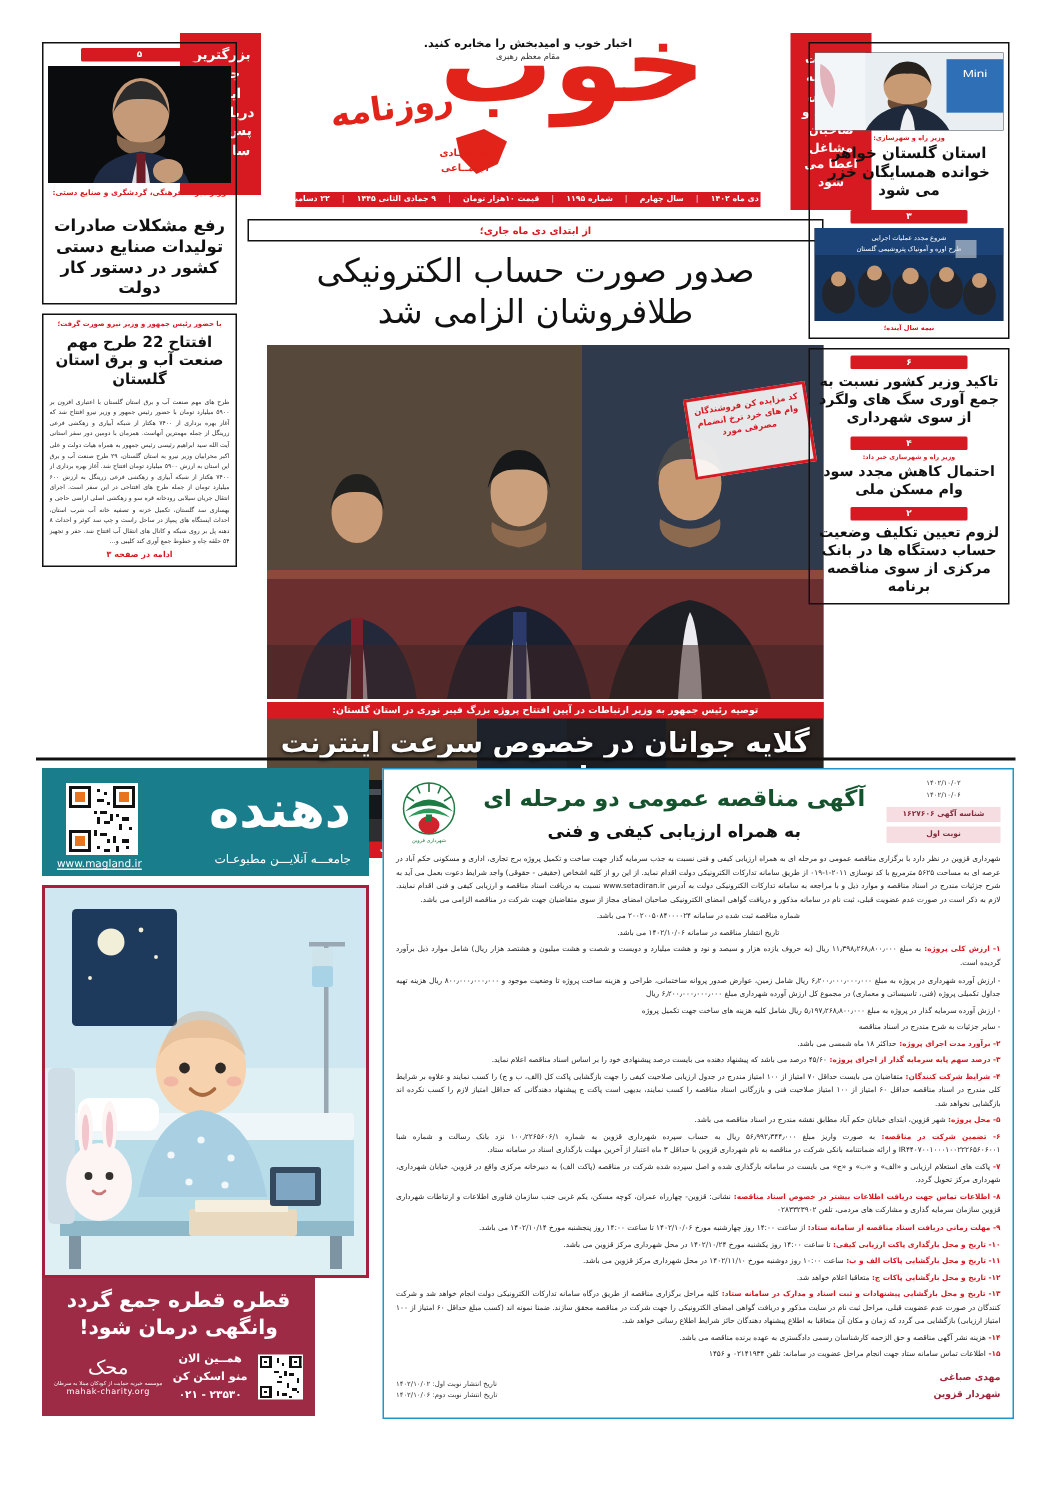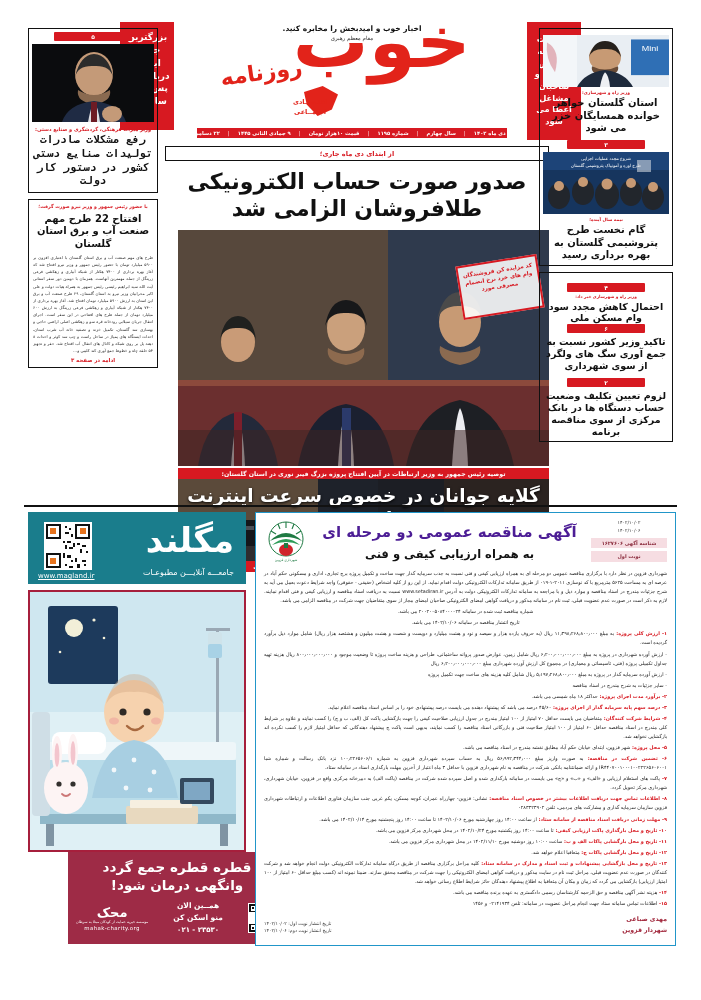--- a/index.html
+++ b/index.html
@@ -53,21 +53,21 @@
   #colRight{position:absolute;right:28px;top:28px;width:134px;}
   #rBox1{width:134px;box-sizing:border-box;border:1px solid #111;padding:3px;}
   #rBox1 .photo{width:126px;height:52px;margin:3px 0 3px;}
   #rBox1 .photo2{width:126px;height:62px;margin:3px 0 3px;}
   #rBox2{width:134px;box-sizing:border-box;border:1px solid #111;padding:4px;margin-top:6px;}
 
   
   #center{position:absolute;left:165px;top:146px;width:384px;}
   #ctrKickerBox{border:1px solid #111;height:13px;display:flex;align-items:center;
      justify-content:center;font-size:6.6px;font-weight:bold;color:#d71921;}
-  #ctrHead{font-size:22px;font-weight:bold;text-align:center;line-height:1.22;margin:8px 0 7px;}
+  #ctrHead{font-size:22px;font-weight:normal;text-align:center;line-height:1.22;margin:8px 0 7px;}
   #ctrPhoto{position:relative;width:371px;height:236px;background:#2a2f36;overflow:hidden;}
   #stamp{position:absolute;right:8px;top:30px;width:82px;height:54px;border:2px solid #d71921;
      transform:rotate(-9deg);color:#d71921;font-size:5.6px;font-weight:bold;line-height:1.45;
      padding:4px 3px;box-sizing:border-box;text-align:center;background:rgba(255,255,255,.88);}
   #ctrPhoto2{position:relative;width:371px;height:104px;background:#1b1f25;overflow:hidden;margin-top:2px;}
   #ctrKick2{position:absolute;left:0;top:0;width:371px;height:11px;background:#d71921;color:#fff;
      font-size:6.2px;font-weight:bold;display:flex;align-items:center;justify-content:center;}
   #ctrHead2{position:absolute;left:0;top:16px;width:371px;text-align:center;color:#fff;
      font-size:18.5px;font-weight:bold;line-height:1.25;text-shadow:0 1px 3px #000;}
   #ctrFoot2{position:absolute;left:0;bottom:0;width:371px;height:11px;background:#d71921;color:#fff;
@@ -81,38 +81,38 @@
      overflow:hidden;}
   #maglandLogo{position:absolute;right:12px;top:8px;color:#fff;font-size:34px;font-weight:bold;}
   #maglandSub{position:absolute;right:12px;bottom:7px;color:#fff;font-size:8px;letter-spacing:2px;}
   #maglandQR{position:absolute;left:16px;top:10px;width:44px;height:44px;background:#fff;padding:2px;}
   #maglandUrl{position:absolute;left:10px;bottom:4px;color:#fff;font-size:7px;direction:ltr;text-decoration:underline;}
   .qr{width:100%;height:100%;display:block;}
 
   
   #illus{position:absolute;left:28px;top:590px;width:218px;height:262px;border:2px solid #a61f3c;
      box-sizing:border-box;overflow:hidden;background:#eaf3f7;}
-  #mahak{position:absolute;left:28px;top:852px;width:218px;height:92px;background:#9e2b46;color:#fff;
-     box-sizing:border-box;padding:6px 8px;margin-left:40px;}
+  #mahak{position:absolute;left:28px;top:852px;width:182px;height:92px;background:#9e2b46;color:#fff;
+     box-sizing:border-box;padding:6px 8px;}
   #mahakSlogan{font-size:13.5px;font-weight:bold;text-align:center;line-height:1.35;}
   #mahakRow{display:flex;align-items:center;justify-content:space-between;margin-top:6px;}
   #mahakQR{width:30px;height:30px;background:#fff;padding:1px;box-sizing:border-box;}
   #mahakCta{font-size:7.5px;font-weight:bold;text-align:center;line-height:1.5;}
   #mahakCta .ph{direction:ltr;display:block;font-size:7px;margin-top:2px;}
   #mahakBrand{text-align:center;}
-  #mahakBrand .nm{font-size:13px;font-weight:bold;}
+  #mahakBrand .nm{font-size:13px;font-weight:normal;}
   #mahakBrand .dm{font-size:5.4px;direction:ltr;letter-spacing:.4px;}
   #mahakBrand .tag{font-size:3.6px;line-height:1.3;}
 
   
   #tender{position:absolute;left:255px;top:512px;width:421px;height:434px;
      border:1px solid #2196c9;box-sizing:border-box;background:#fff;padding:6px 8px;}
   #tenderHead{display:flex;align-items:flex-start;justify-content:space-between;}
   #tenderTitle{flex:1;text-align:center;padding-top:4px;}
-  #tenderTitle .t1{color:#4c1d95;font-size:15px;font-weight:bold;}
+  #tenderTitle .t1{color:#14532d;font-size:15px;font-weight:bold;}
   #tenderTitle .t2{color:#111;font-size:11.5px;font-weight:bold;margin-top:6px;}
   #tenderMeta{width:76px;font-size:4.6px;text-align:center;line-height:1.7;color:#333;}
   #tenderMeta .pill{background:#f6dde2;color:#8a2b3c;font-weight:bold;font-size:5px;
      padding:1px 2px;margin-top:3px;}
   #crest{width:44px;height:44px;position:relative;}
   #tenderBody{margin-top:6px;font-size:4.9px;line-height:1.85;text-align:justify;color:#222;}
   #tenderBody p{margin:0 0 2px;}
   #tenderBody b.n{color:#d71921;}
   #sign{margin-top:6px;display:flex;justify-content:space-between;align-items:flex-end;}
   #signLeft{color:#a0253a;font-size:6.2px;font-weight:bold;line-height:1.7;text-align:right;}
@@ -172,21 +172,21 @@
           <ellipse cx="62" cy="30" rx="19" ry="22" fill="#c49a78"></ellipse>
           <path d="M43 33 q5 -22 19 -23 q15 1 19 23 q-3 -12 -19 -11 q-16 -1 -19 11z" fill="#2b2b2b"></path>
           <path d="M46 46 q16 10 32 0 q2 12 -16 14 q-18 -2 -16 -14z" fill="#8a6a50"></path>
           <path d="M30 78 q6 -18 32 -21 q26 3 32 21z" fill="#1f2b44"></path>
           <path d="M56 78 q3 -16 6 -20 q4 4 6 20z" fill="#dcdde2"></path>
           <rect x="59" y="58" width="6" height="20" fill="#6d1b24"></rect>
           <ellipse cx="80" cy="70" rx="10" ry="8" fill="#c49a78"></ellipse>
         </svg>
       </div>
       <div class="kicker" style="font-size:5px;">وزیر میراث فرهنگی، گردشگری و صنایع دستی:</div>
-      <div class="hl" style="font-size:11px;margin-top:2px;font-family:Liberation Mono, monospace;">رفع مشکلات صادرات تولیدات صنایع دستی کشور در دستور کار دولت</div>
+      <div class="hl" style="font-size:11px;margin-top:12px;">رفع مشکلات صادرات تولیدات صنایع دستی کشور در دستور کار دولت</div>
     </div>
 
     <div id="leftBox2" class="box">
       <div class="kicker" style="font-size:4.6px;">با حضور رئیس جمهور و وزیر نیرو صورت گرفت؛</div>
       <div class="hl red" style="font-size:10px;margin-top:3px;">افتتاح 22 طرح مهم صنعت آب و برق استان گلستان</div>
       <div style="font-size:4.1px;line-height:1.75;text-align:justify;margin-top:4px;color:#2a2a2a;max-height:175px;overflow:hidden;">طرح های مهم صنعت آب و برق استان گلستان با اعتباری افزون بر ۵۹۰۰ میلیارد تومان با حضور رئیس جمهور و وزیر نیرو افتتاح شد که آغاز بهره برداری از ۷۴۰۰ هکتار از شبکه آبیاری و زهکشی فرعی زرینگل از جمله مهمترین آنهاست. همزمان با دومین دور سفر استانی آیت الله سید ابراهیم رئیسی رئیس جمهور به همراه هیات دولت و علی اکبر محرابیان وزیر نیرو به استان گلستان، ۲۹ طرح صنعت آب و برق این استان به ارزش ۵۹۰۰ میلیارد تومان افتتاح شد. آغاز بهره برداری از ۷۴۰۰ هکتار از شبکه آبیاری و زهکشی فرعی زرینگل به ارزش ۶۰۰ میلیارد تومان از جمله طرح های افتتاحی در این سفر است. اجرای انتقال جریان سیلابی رودخانه قره سو و زهکشی اصلی اراضی حاجی و بهسازی سد گلستان، تکمیل خزنه و تصفیه خانه آب شرب استان، احداث ایستگاه های پمپاژ در ساحل راست و چپ سد کوثر و احداث ۸ دهنه پل بر روی شبکه و کانال های انتقال آب افتتاح شد. حفر و تجهیز ۵۴ حلقه چاه و خطوط جمع آوری کند کلیبی و…</div>
       <div class="red" style="font-size:5.4px;font-weight:bold;text-align:center;margin-top:3px;">ادامه در صفحه ۳</div>
     </div>
   </div>
 
@@ -296,44 +296,43 @@
             <circle cx="16" cy="34" r="5"></circle>
               <circle cx="40" cy="30" r="5"></circle>
             <circle cx="64" cy="32" r="5.5"></circle>
               <circle cx="88" cy="31" r="5"></circle>
               <circle cx="110" cy="35" r="5"></circle>
           </g>
           <rect x="94" y="8" width="14" height="12" fill="#cfd6de" opacity=".6"></rect>
         </svg>
       </div>
       <div class="kicker" style="font-size:4.4px;">نیمه سال آینده؛</div>
-      <div class="hl" style="font-size:10px;margin-top:2px;">گام نخست طرح پتروشیمی گلستان به بهره برداری رسید</div>
     </div>
 
     <div id="rBox2" class="box">
+      <div>
+        <div class="pagebadge">۶</div>
+        <div class="hl" style="font-size:9.5px;margin-top:3px;">تاکید وزیر کشور نسبت به جمع آوری سگ های ولگرد از سوی شهرداری</div>
+      </div>
       <div style="margin-top:6px;">
         <div class="pagebadge">۴</div>
         <div class="kicker" style="font-size:4.2px;margin-top:2px;">وزیر راه و شهرسازی خبر داد:</div>
         <div class="hl" style="font-size:9.5px;margin-top:2px;">احتمال کاهش مجدد سود وام مسکن ملی</div>
       </div>
-      <div>
-        <div class="pagebadge">۶</div>
-        <div class="hl" style="font-size:9.5px;margin-top:3px;">تاکید وزیر کشور نسبت به جمع آوری سگ های ولگرد از سوی شهرداری</div>
-      </div>
       <div style="margin-top:6px;">
         <div class="pagebadge">۲</div>
         <div class="hl" style="font-size:9.5px;margin-top:3px;">لزوم تعیین تکلیف وضعیت حساب دستگاه ها در بانک مرکزی از سوی مناقصه برنامه</div>
       </div>
     </div>
   </div>
 
   <div id="divider"></div>
 
   <div id="magland">
-    <div id="maglandLogo">مگلند</div>
+    <div id="maglandLogo">دهنده</div>
     <div id="maglandSub">جامعـــه آنلایـــن مطبوعـات</div>
     <div id="maglandQR">
       <svg class="qr" viewBox="0 0 21 21" shape-rendering="crispEdges" aria-hidden="true">
         <rect width="21" height="21" fill="#fff"></rect>
         <g fill="#111">
           <rect x="0" y="0" width="7" height="1"></rect>
             <rect x="0" y="6" width="7" height="1"></rect>
           <rect x="0" y="0" width="1" height="7"></rect>
             <rect x="6" y="0" width="1" height="7"></rect>
           <rect x="2" y="2" width="3" height="3" fill="#e8741e"></rect>

